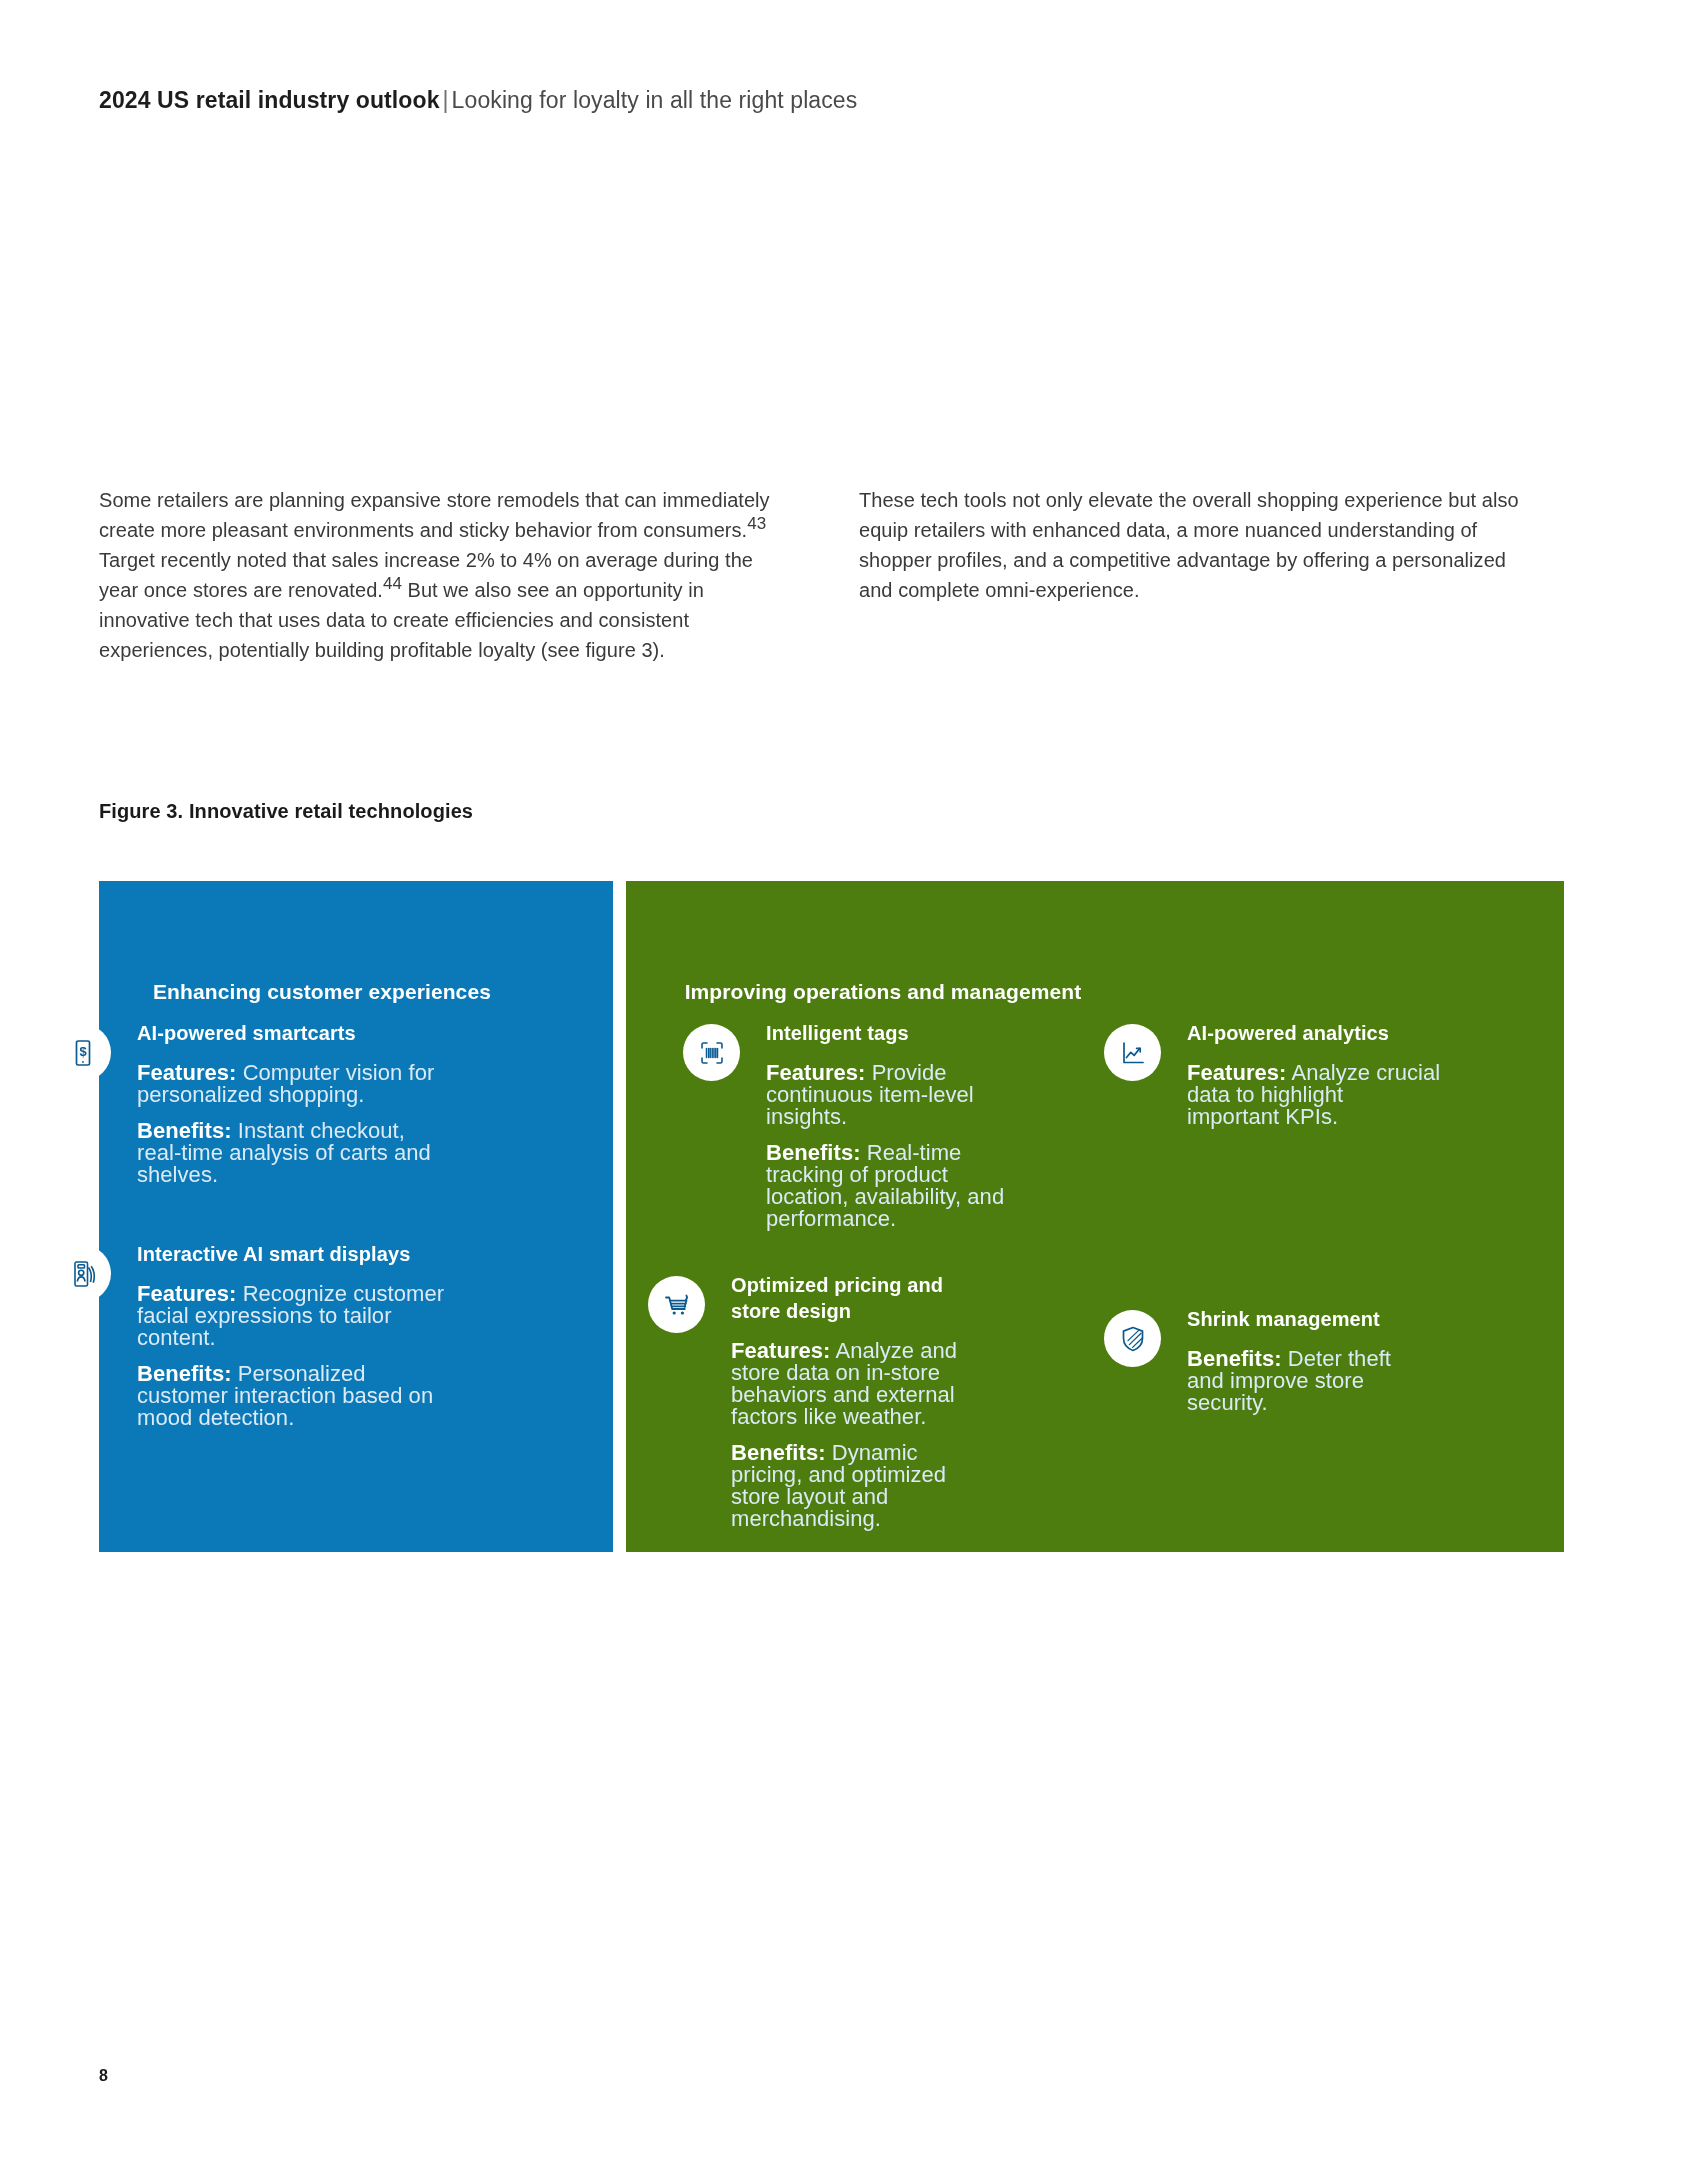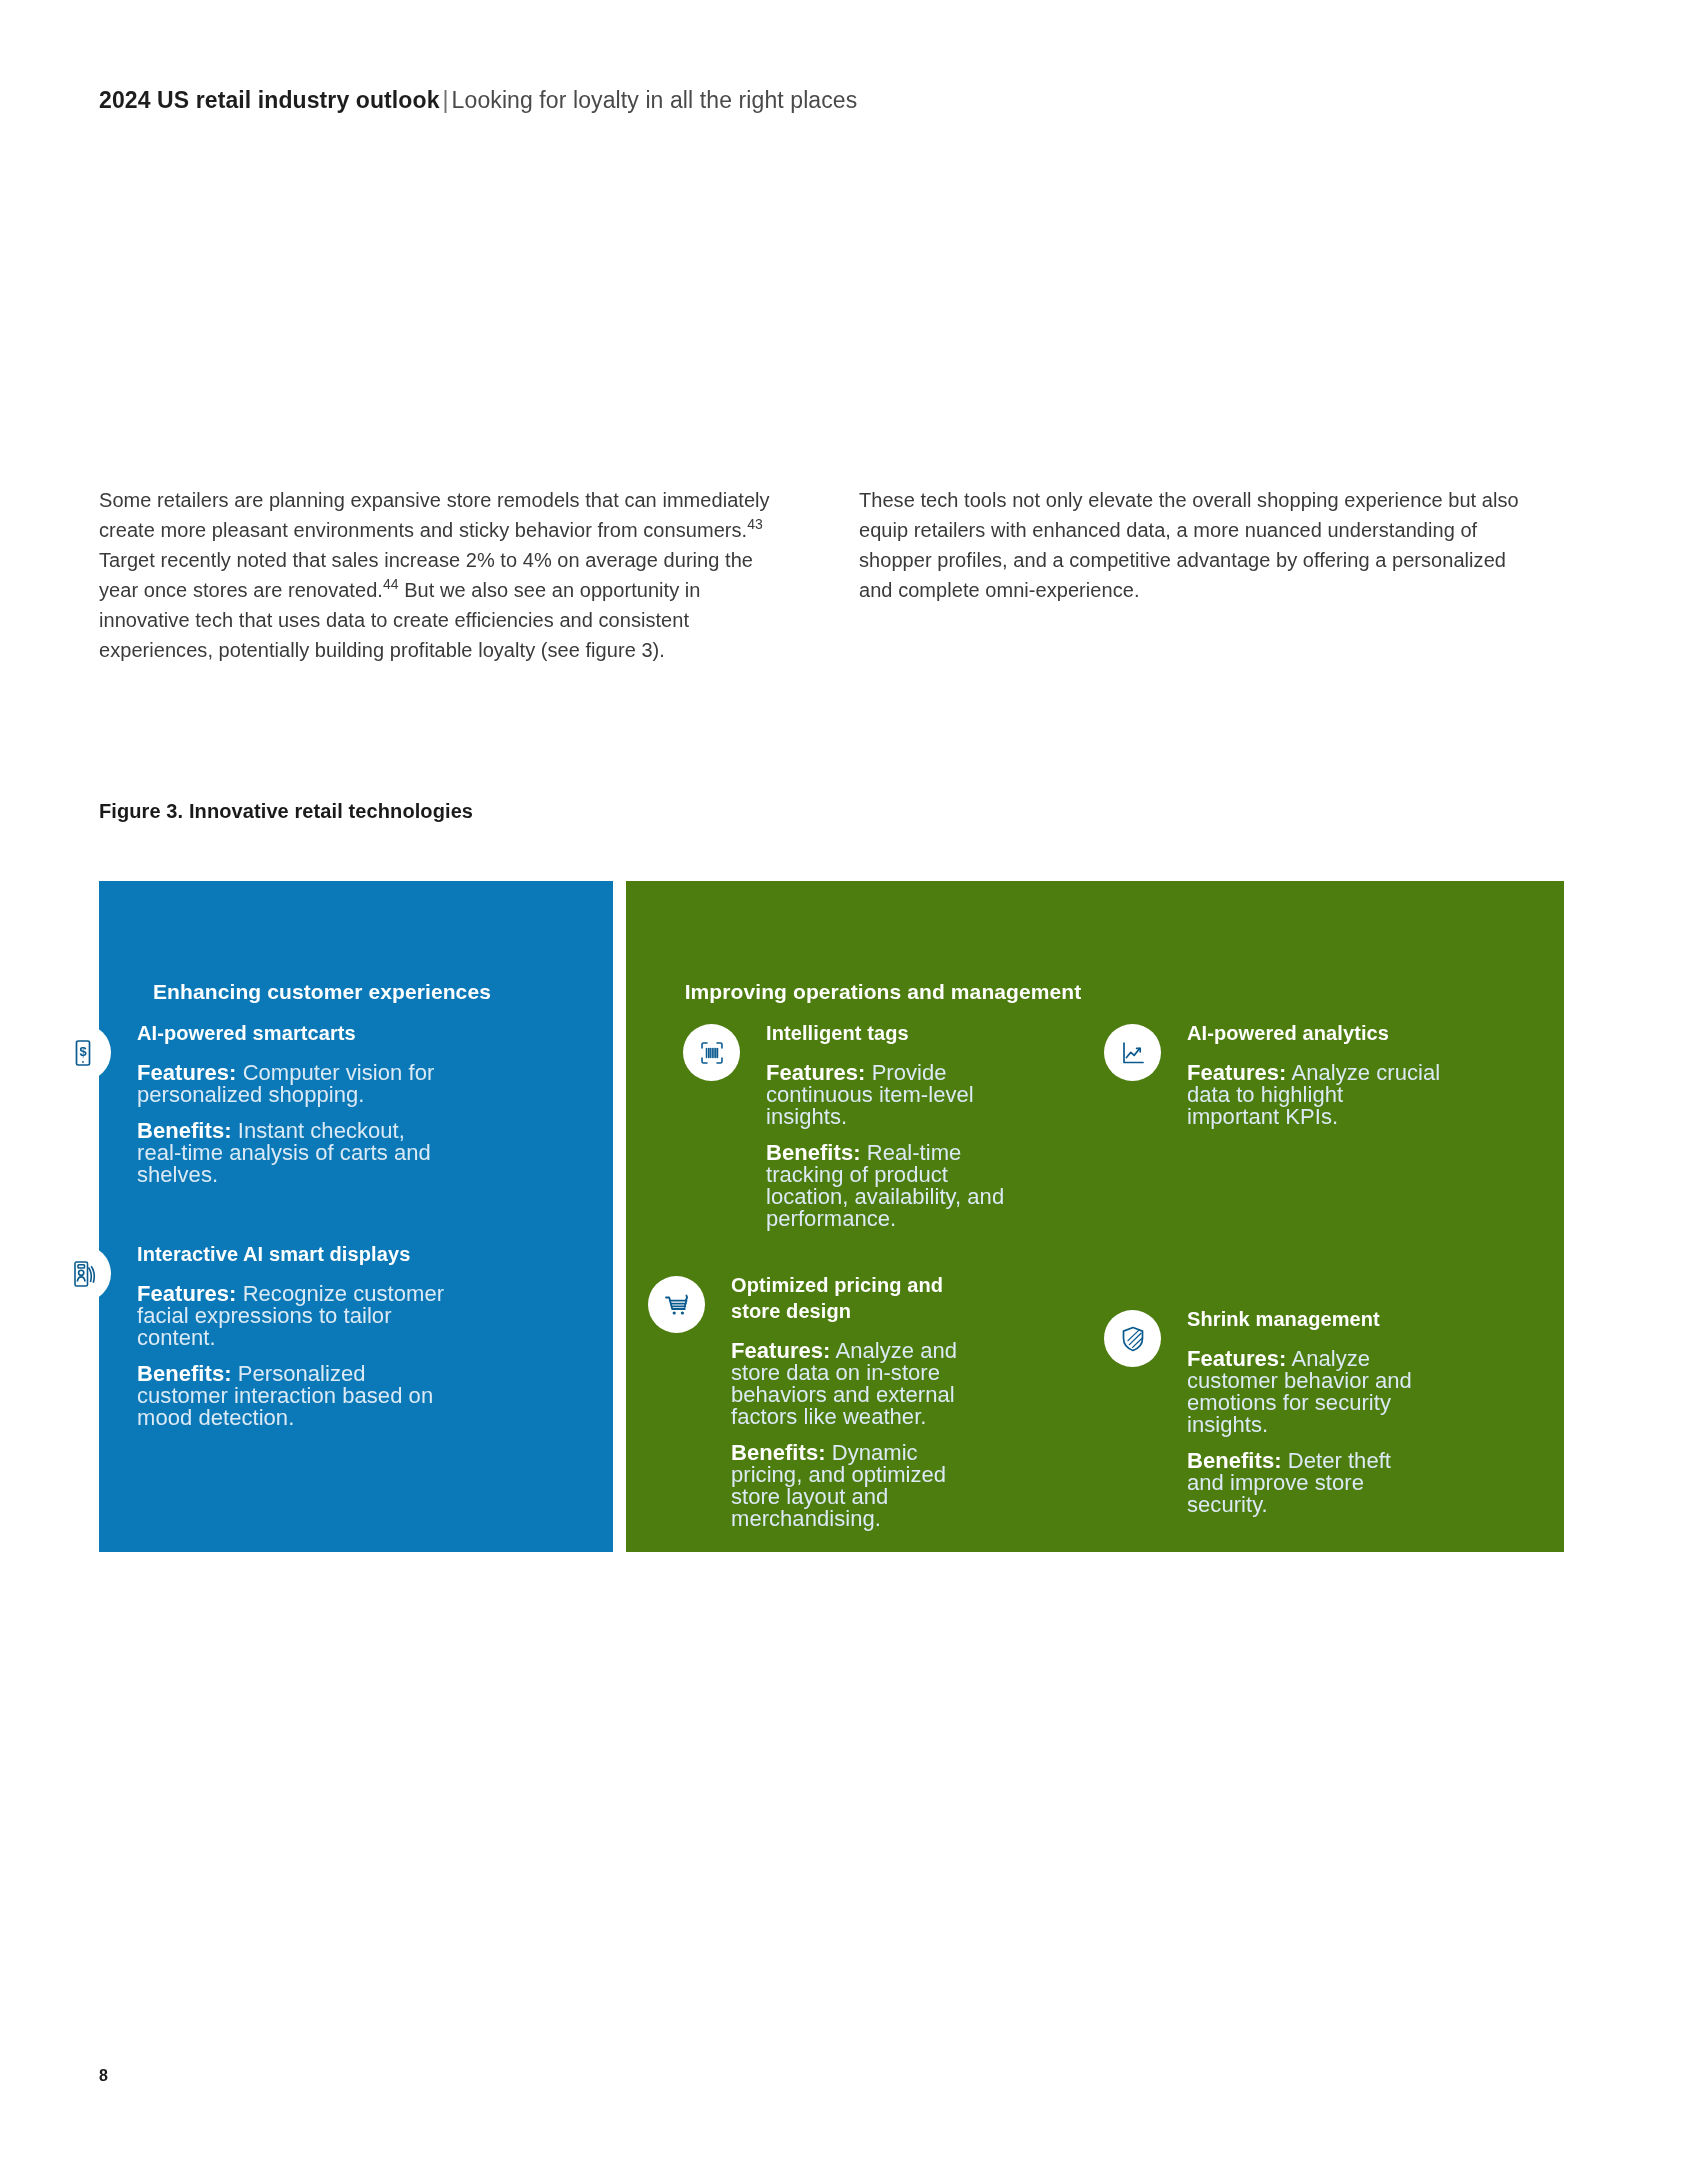--- a/index.html
+++ b/index.html
@@ -57,21 +57,21 @@
     width: 685px;
   }
   .col p {
     margin: 0;
     font-size: 20px;
     line-height: 30px;
     color: #3a3a3a;
     letter-spacing: 0.05px;
   }
   sup {
-    font-size: 14px;
+    font-size: 17px;
     vertical-align: super;
     line-height: 0;
   }
 
   
   .figure-title {
     position: absolute;
     left: 99px;
     top: 800px;
     font-size: 20px;
@@ -317,21 +317,20 @@
           <path d="M16 4.5l9.5 3.6v7.2c0 6.1-4 10.2-9.5 12.2-5.5-2-9.5-6.1-9.5-12.2V8.1z"></path>
           <g stroke-width="1.3">
             <path d="M11 17.6L21.4 7.6"></path>
             <path d="M12.4 21.6L24 10.2"></path>
             <path d="M15.6 24.4L25 15.2"></path>
           </g>
         </svg>
       </div>
       <div class="card-body">
         <div class="card-title">Shrink management</div>
-        <div class="card-line"><b>Features:</b><span> Analyze customer behavior and emotions for security insights.</span></div>
         <div class="card-line"><b>Benefits:</b><span> Deter theft and improve store security.</span></div>
       </div>
     </div>
 
   </div>
 
   <div class="page-number">8</div>
 
 </div>
 

